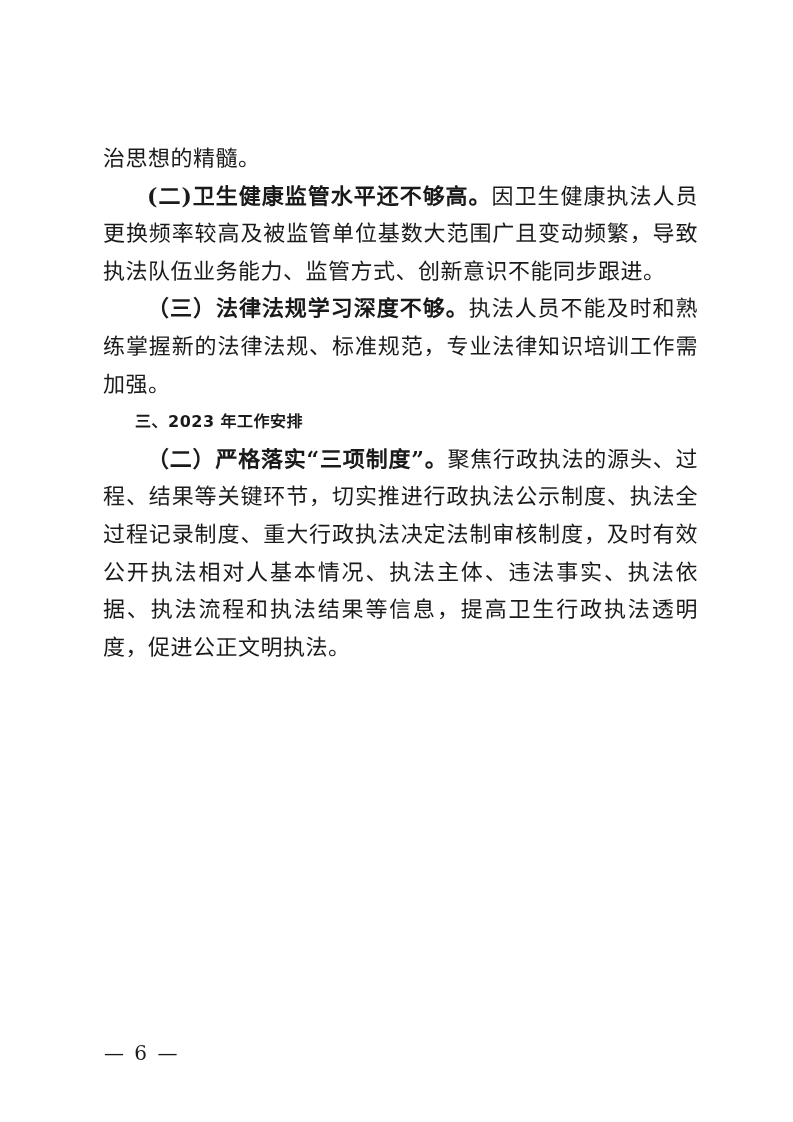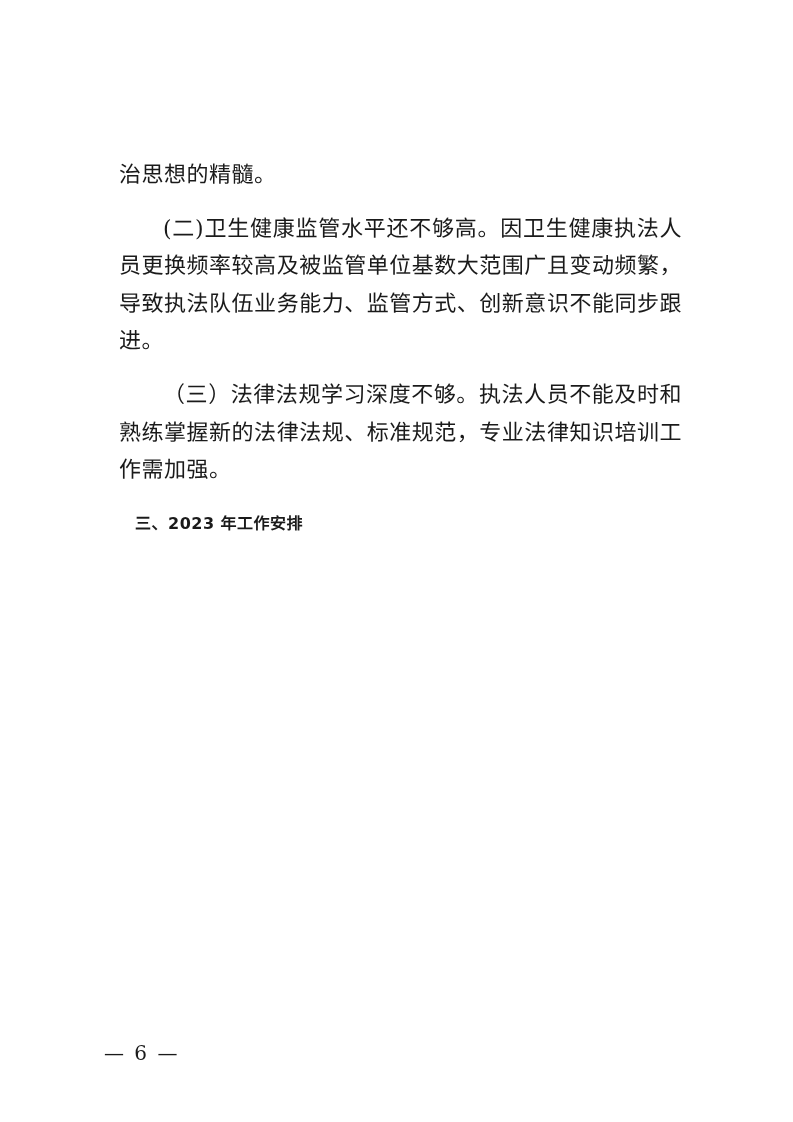--- a/index.html
+++ b/index.html
@@ -15,35 +15,35 @@
     color: #1a1a1a;
     font-family: "DejaVu Serif", serif;
   }
   .page-body {
     position: absolute;
     left: 103px;
     top: 140px;
     width: 595px;
   }
   .par {
-    margin: 16px;
+    margin: 0;
     font-size: 22px;
     line-height: 37.6px;
     text-align: justify;
     text-justify: inter-ideograph;
     text-indent: 2em;
     letter-spacing: 0.5px;
     font-family: "DejaVu Serif", serif;
     color: #1a1a1a;
   }
   .par.noindent {
     text-indent: 0;
   }
   .par .lead {
-    font-weight: normal;
+    font-weight: bold;
   }
   .section-heading {
     margin: 0;
     font-size: 16px;
     line-height: 37.6px;
     font-weight: 600;
     text-indent: 2em;
     letter-spacing: 0.5px;
     font-family: "DejaVu Sans", "Liberation Sans", sans-serif;
     color: #1a1a1a;
@@ -66,19 +66,20 @@
 
   <p class="par noindent">治思想的精髓。</p>
 
   <p class="par"><strong class="lead">(二)卫生健康监管水平还不够高。</strong><span>因卫生健康执法人员更换频率较高及被监管单位基数大范围广且变动频繁，导致执法队伍业务能力、监管方式、创新意识不能同步跟进。</span></p>
 
   <p class="par"><strong class="lead">（三）法律法规学习深度不够。</strong><span>执法人员不能及时和熟练掌握新的法律法规、标准规范，专业法律知识培训工作需加强。</span></p>
 
   <h2 class="section-heading">三、2023 年工作安排</h2>
 
 
+  <p class="par"><strong class="lead">（二）严格落实“三项制度”。</strong><span>聚焦行政执法的源头、过程、结果等关键环节，切实推进行政执法公示制度、执法全过程记录制度、重大行政执法决定法制审核制度，及时有效公开执法相对人基本情况、执法主体、违法事实、执法依据、执法流程和执法结果等信息，提高卫生行政执法透明度，促进公正文明执法。</span></p>
 
 
 </main>
 
 <div class="page-footer">
   <span>— 6 —</span>
 </div>
 
 </body></html>

